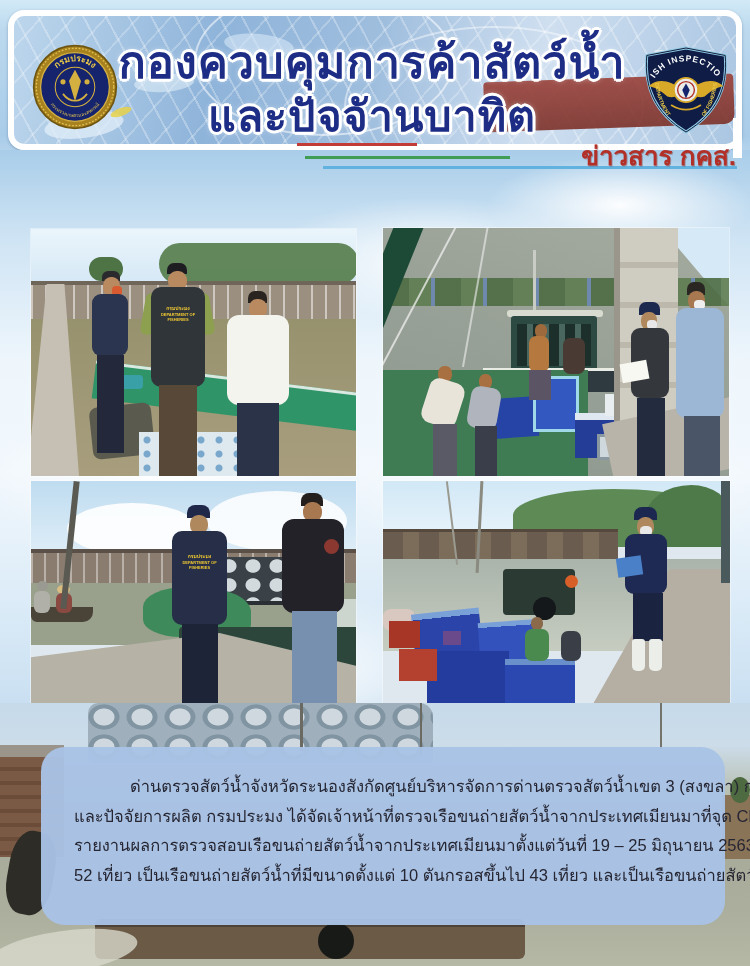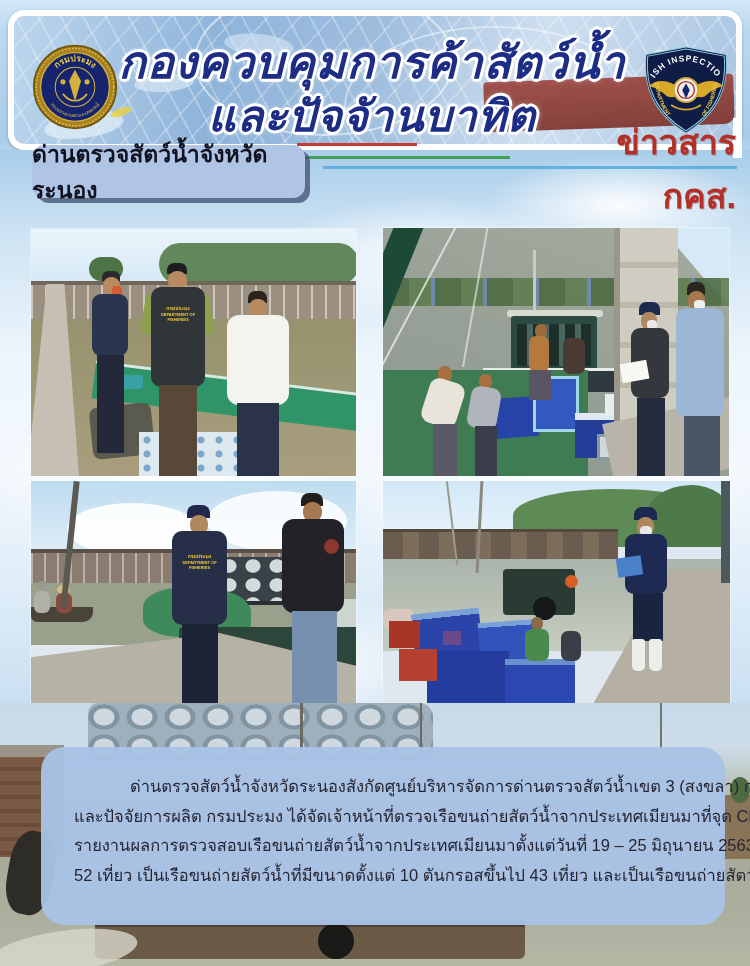--- a/index.html
+++ b/index.html
@@ -9,24 +9,24 @@
         background:linear-gradient(180deg,#d2eaf7 0%,#bcd9ee 3%,#a9cce9 14%,#cfe3f3 20%,#eaf4fb 30%,#f4f9fd 40%,#dcecf7 60%,#cfe4f4 72%);}
   .abs{position:absolute;}
   
   .header-box{left:8px;top:10px;width:734px;height:140px;border:6px solid #ffffff;border-radius:16px;overflow:hidden;
       background:
         repeating-linear-gradient(62deg, rgba(255,255,255,.28) 0 2px, rgba(255,255,255,0) 2px 20px),
         repeating-linear-gradient(-48deg, rgba(255,255,255,.24) 0 2px, rgba(255,255,255,0) 2px 24px),
         linear-gradient(100deg,#bcd6ec 0%,#8fb4da 28%,#9fbede 50%,#cfdff0 72%,#aac6e2 100%);
       box-shadow:0 1px 3px rgba(40,70,110,.35);}
   .title{left:100px;width:516px;text-align:center;color:#1d2d86;font-weight:800;letter-spacing:1px;
-      text-shadow:-2px -2px 0 #fff,2px -2px 0 #fff,-2px 2px 0 #fff,2px 2px 0 #fff,-3px 0 0 #fff,3px 0 0 #fff,0 -3px 0 #fff,0 3px 0 #fff,0 0 7px rgba(255,255,255,.95);font-style:italic;}
+      text-shadow:-2px -2px 0 #fff,2px -2px 0 #fff,-2px 2px 0 #fff,2px 2px 0 #fff,-3px 0 0 #fff,3px 0 0 #fff,0 -3px 0 #fff,0 3px 0 #fff,0 0 7px rgba(255,255,255,.95);}
   .title-1{top:10px;font-size:45px;}
   .title-2{top:66px;font-size:43px;}
-  .news-label{left:540px;top:115px;width:196px;text-align:right;font-size:34px;font-weight:800;color:#b23028;
+  .news-label{left:540px;top:135px;width:196px;text-align:right;font-size:26px;font-weight:800;color:#b23028;
       text-shadow:1px 1px 0 rgba(110,20,12,.35);z-index:6;}
   .white-strip{left:733px;top:118px;width:9px;height:40px;background:#ffffff;z-index:5;}
   .teal-patch{left:0;top:152px;width:26px;height:56px;background:linear-gradient(180deg,#2a6a72,#174a52);}
   
   .banner{left:32px;top:145px;width:273px;height:53px;border-radius:12px;background:#b0c4e6;
       box-shadow:5px 5px 0 rgba(62,78,110,.75);display:flex;align-items:center;justify-content:center;z-index:4;}
   .banner span{font-size:23px;font-weight:700;color:#10131f;}
   
   .line{height:3px;z-index:3;}
   
@@ -122,23 +122,20 @@
   <div class="abs white-strip"></div>
   <div class="abs news-label">ข่าวสาร กคส.</div>
   <div class="abs teal-patch"></div>
 
   <div class="abs main-bg"></div>
 
   <div class="abs line" style="left:297px;top:143px;width:120px;background:#c23b34;"></div>
   <div class="abs line" style="left:305px;top:156px;width:205px;background:#3f9e53;"></div>
   <div class="abs line" style="left:323px;top:166px;width:414px;background:#62b2e0;"></div>
 
-  <div class="abs banner">
-    <span>ด่านตรวจสัตว์น้ำจังหวัดระนอง</span>
-  </div>
 
   <figure class="abs photo" style="left:31px;top:229px;width:325px;height:247px;margin:0;">
     <div class="abs" style="left:0;top:0;width:325px;height:72px;background:linear-gradient(180deg,#eaf5fb,#cfe4f4);"></div>
     <div class="abs" style="left:128px;top:14px;width:200px;height:42px;background:#567e4c;border-radius:22px;opacity:.92;"></div>
     <div class="abs" style="left:58px;top:28px;width:34px;height:24px;background:#4e7446;border-radius:12px;"></div>
     <div class="abs" style="left:0;top:52px;width:325px;height:38px;background:repeating-linear-gradient(90deg,rgba(255,255,255,.5) 0 2px,rgba(0,0,0,0) 2px 14px),#9b8f80;border-top:4px solid #6f6559;"></div>
     <div class="abs" style="left:0;top:90px;width:325px;height:157px;background:linear-gradient(180deg,#97926e,#a89e7e);"></div>
     <div class="abs" style="left:-4px;top:55px;width:52px;height:192px;background:#c6c0b4;clip-path:polygon(38% 0,72% 0,100% 100%,0 100%);"></div>
     <div class="abs" style="left:62px;top:148px;width:272px;height:38px;background:#2f9468;border-top:3px solid #d9e9e1;transform:rotate(7deg);"></div>
     <div class="abs" style="left:60px;top:176px;width:62px;height:52px;background:#5a5a4e;border-radius:8px;transform:rotate(-6deg);"></div>

